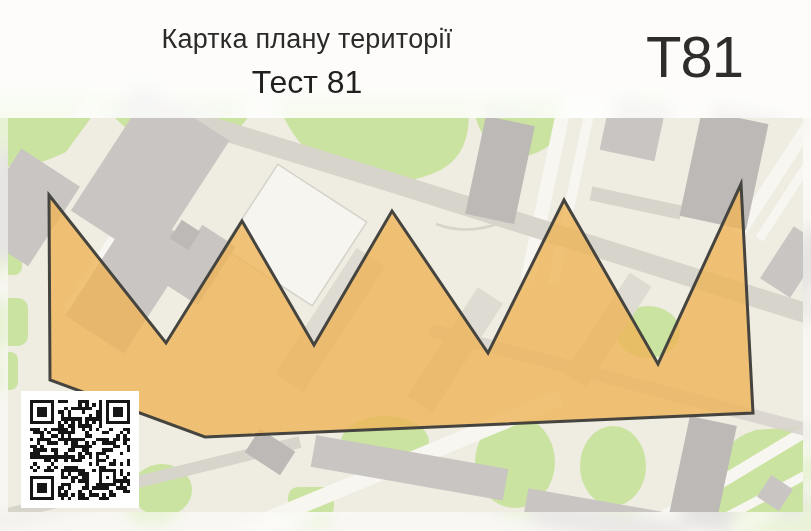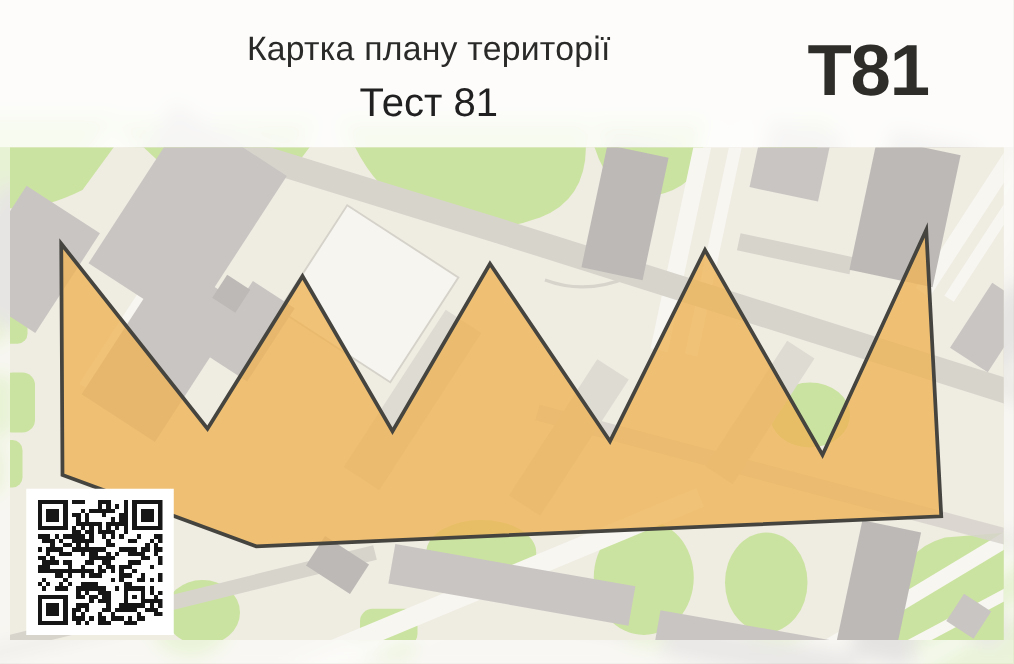--- a/index.html
+++ b/index.html
@@ -11,24 +11,24 @@
   .bg-layer{position:absolute;inset:0;}
   .bg-layer svg{position:absolute;left:0;top:0;filter:blur(7px);transform:scale(1.04);}
   .veil-top{position:absolute;left:0;top:0;width:811px;height:118px;background:rgba(255,255,255,.84);}
   .veil-left{position:absolute;left:0;top:118px;width:8px;height:394px;background:rgba(255,255,255,.55);}
   .veil-right{position:absolute;right:0;top:118px;width:8px;height:394px;background:rgba(255,255,255,.55);}
   .veil-bottom{position:absolute;left:0;bottom:0;width:811px;height:19px;background:rgba(255,255,255,.6);}
   
   .map-panel{position:absolute;left:8px;top:118px;width:795px;height:394px;overflow:hidden;}
   .map-panel svg{position:absolute;left:-8px;top:-118px;}
   
-  .titleblock{position:absolute;left:0;top:0;width:614px;text-align:center;color:#262624;padding-left:36px;}
+  .titleblock{position:absolute;left:0;top:0;width:614px;text-align:center;color:#262624;}
   .title{margin-top:24px;font-size:27px;font-weight:500;letter-spacing:.2px;color:#2a2a28;}
   .subtitle{margin-top:9px;font-size:32px;font-weight:400;color:#202020;}
-  .code{position:absolute;top:28px;right:68px;font-size:58px;line-height:1;font-weight:700;color:#2e2d29;letter-spacing:-1px;}
+  .code{position:absolute;top:28px;right:68px;font-size:58px;line-height:1;font-weight:400;color:#2e2d29;letter-spacing:-1px;}
   
   .qr-card{position:absolute;left:21px;top:391px;width:118px;height:117px;background:#fff;display:flex;align-items:center;justify-content:center;}
   .qr-card svg{display:block;}
 </style>
 </head>
 <body>
 
 <div class="stage">
 
   <svg width="0" height="0" style="position:absolute" aria-hidden="true">

